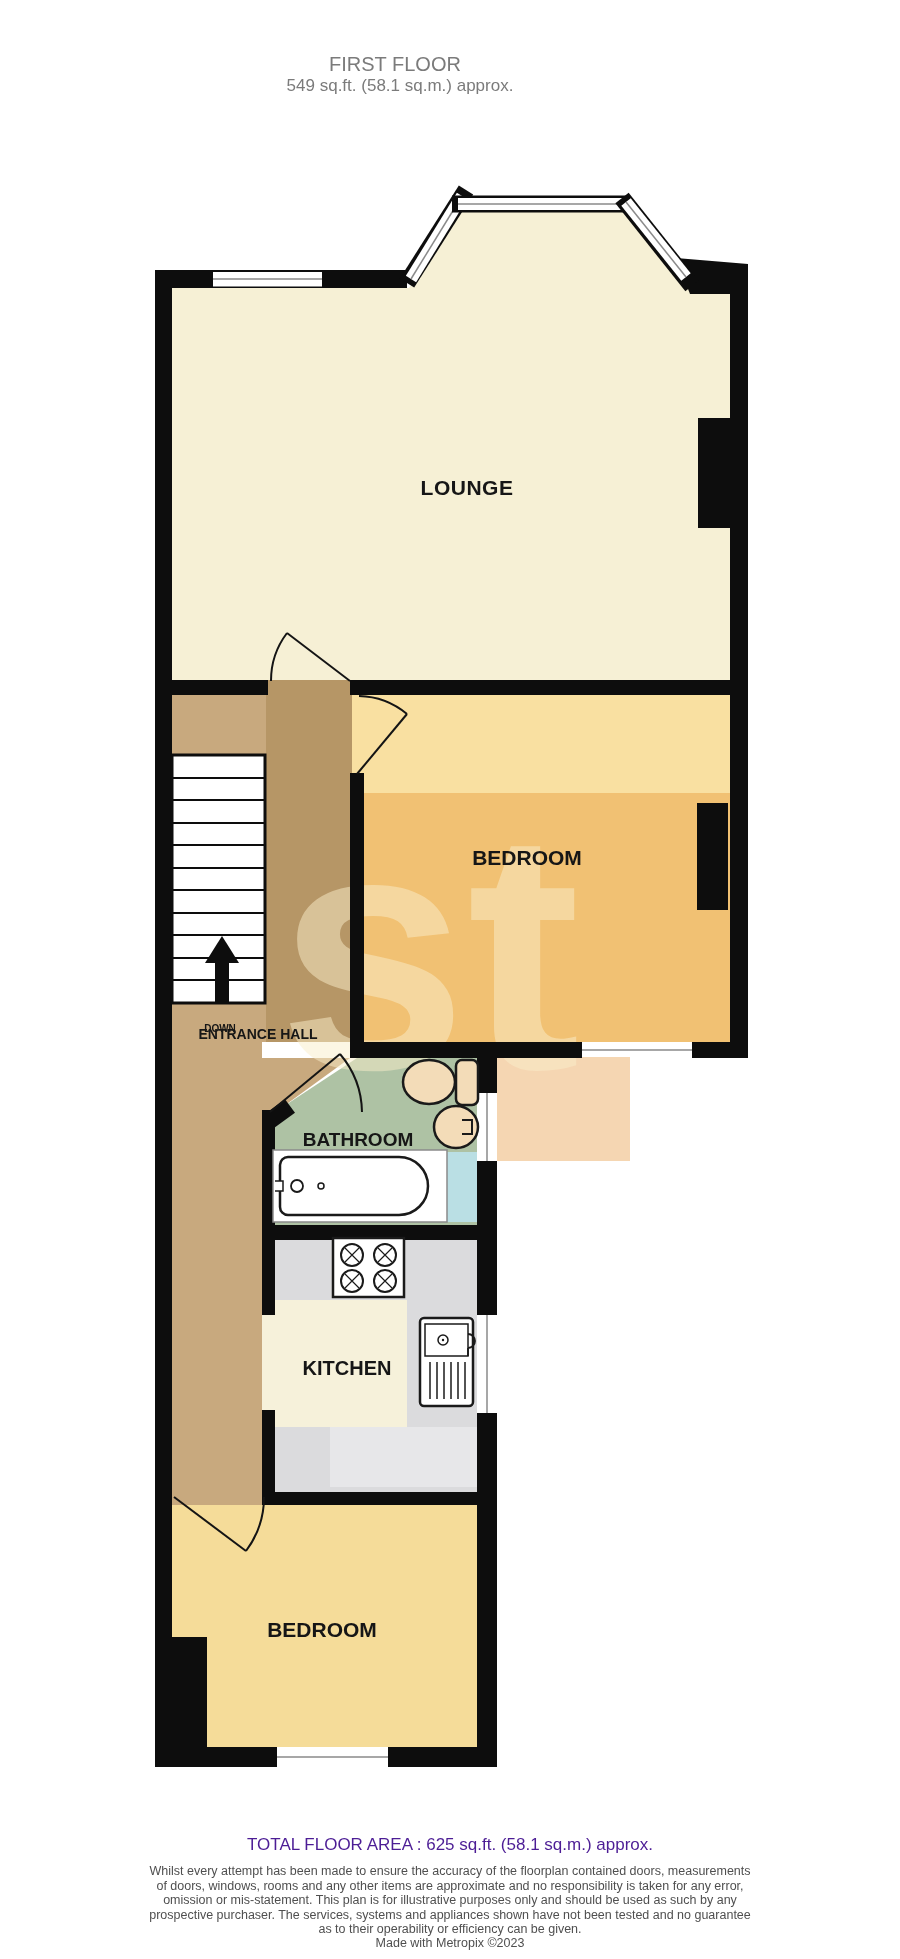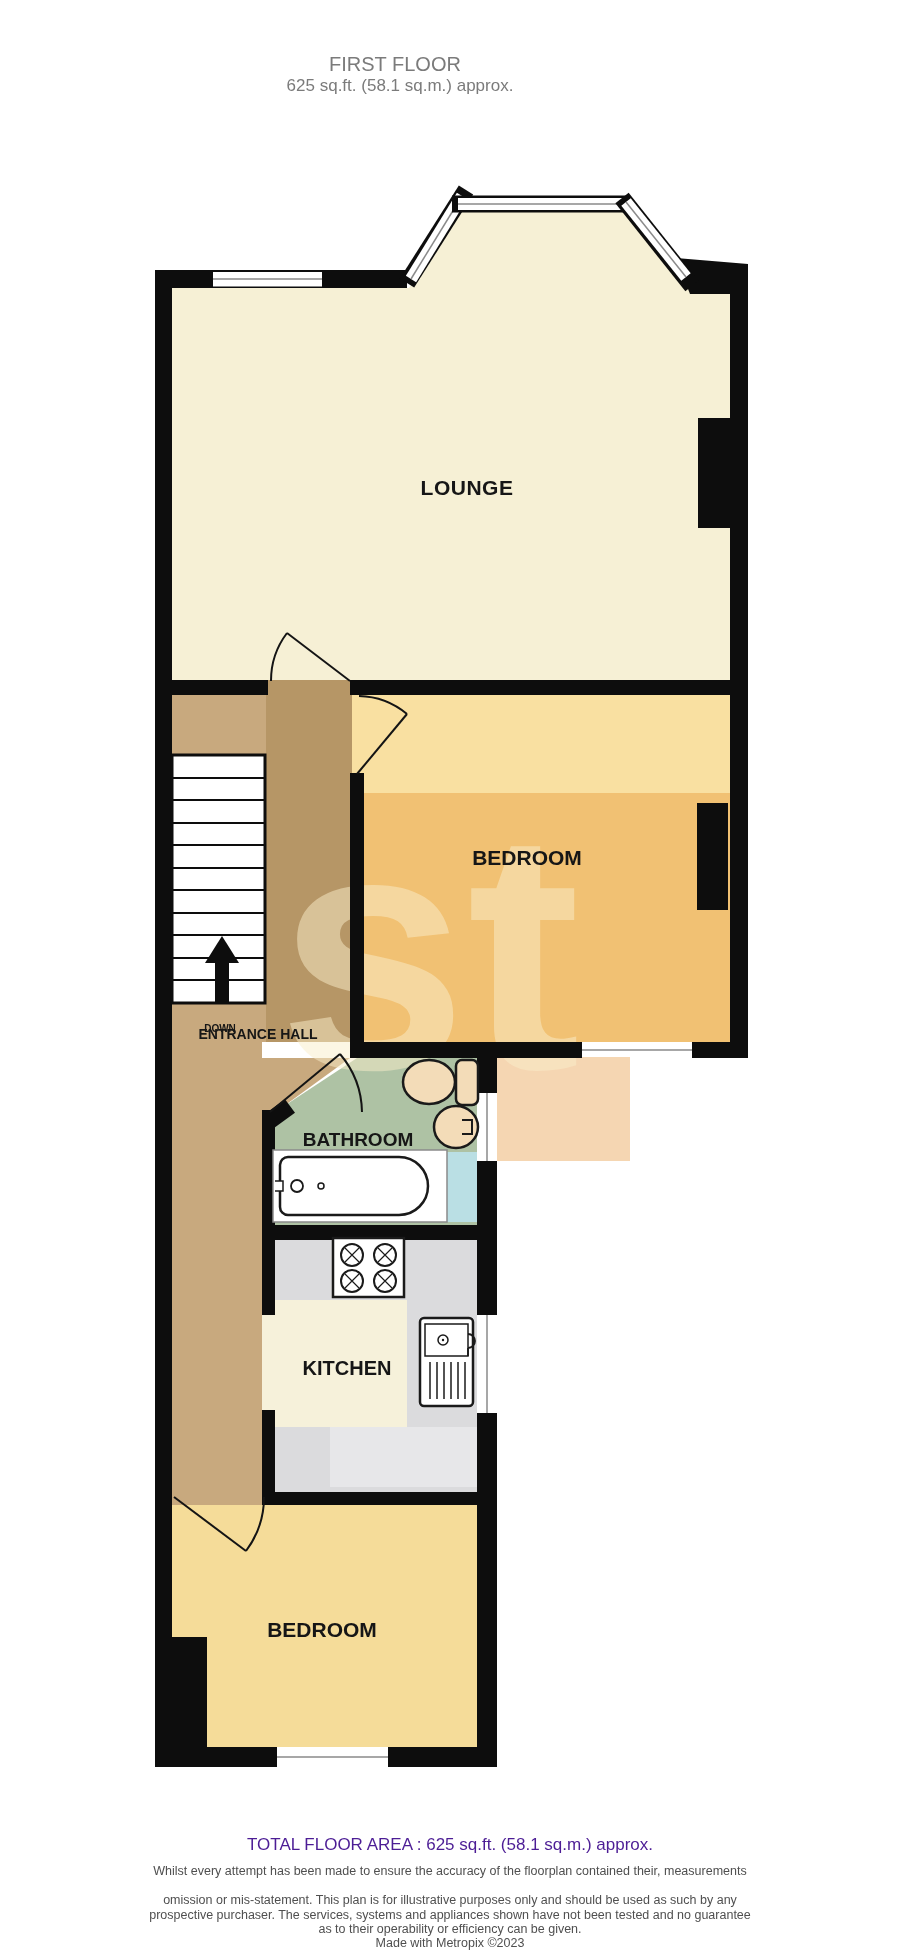--- a/index.html
+++ b/index.html
@@ -179,29 +179,30 @@
           <line x1="437" y1="1362" x2="437" y2="1399"></line>
         <line x1="444" y1="1362" x2="444" y2="1399"></line>
           <line x1="451" y1="1362" x2="451" y2="1399"></line>
         <line x1="458" y1="1362" x2="458" y2="1399"></line>
           <line x1="465" y1="1362" x2="465" y2="1399"></line>
       </g>
     </g>
   </svg>
 
   <div class="hdr hdr1">FIRST FLOOR</div>
-  <div class="hdr hdr2">625 sq.ft. (58.1 sq.m.) approx.</div>
+  <div class="hdr hdr2">549 sq.ft. (58.1 sq.m.) approx.</div>
 
   <div class="lbl lbl-lounge">LOUNGE</div>
   <div class="lbl lbl-bed1">BEDROOM</div>
   <div class="lbl lbl-down">DOWN</div>
   <div class="lbl lbl-hall">ENTRANCE HALL</div>
   <div class="lbl lbl-bath">BATHROOM</div>
   <div class="lbl lbl-kitchen">KITCHEN</div>
   <div class="lbl lbl-bed2">BEDROOM</div>
 
   <div class="ftr-total">TOTAL FLOOR AREA : 625 sq.ft. (58.1 sq.m.) approx.</div>
-  <div class="disc d1">Whilst every attempt has been made to ensure the accuracy of the floorplan contained their, measurements</div>
+  <div class="disc d1">Whilst every attempt has been made to ensure the accuracy of the floorplan contained doors, measurements</div>
+  <div class="disc d2">of doors, windows, rooms and any other items are approximate and no responsibility is taken for any error,</div>
   <div class="disc d3">omission or mis-statement. This plan is for illustrative purposes only and should be used as such by any</div>
   <div class="disc d4">prospective purchaser. The services, systems and appliances shown have not been tested and no guarantee</div>
   <div class="disc d5">as to their operability or efficiency can be given.</div>
   <div class="disc d6">Made with Metropix ©2023</div>
 </div>
 
 </body></html>

